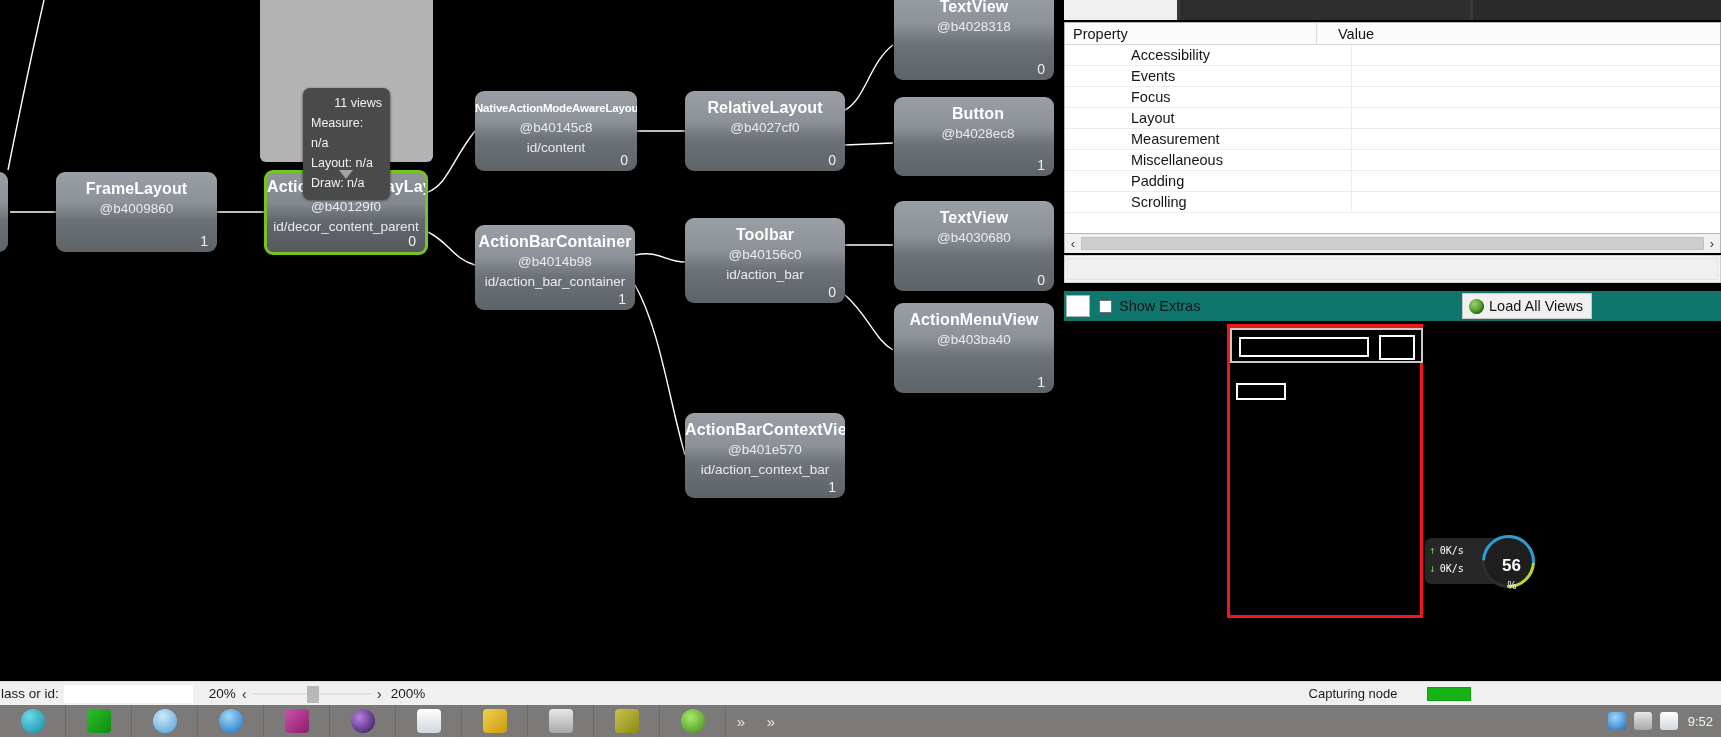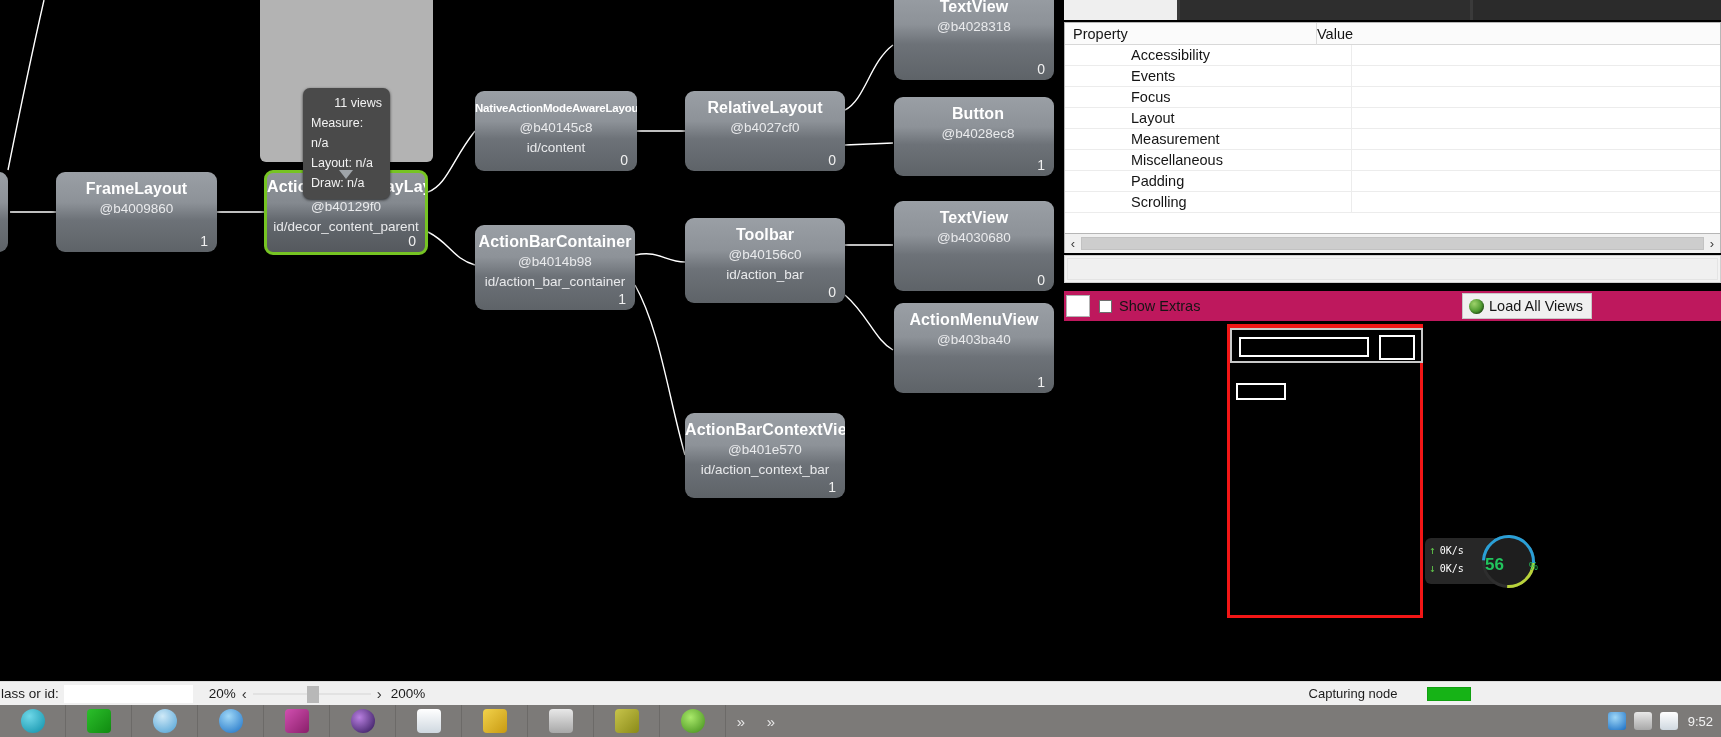--- a/index.html
+++ b/index.html
@@ -175,21 +175,21 @@
   #prop-header {
     display: flex;
     height: 22px;
     background: #fbfbfb;
     border-bottom: 1px solid #d8d8d8;
     align-items: center;
     font-size: 14.5px;
     color: #151515;
   }
   #prop-header .col-prop { width: 251px; padding-left: 8px; }
-  #prop-header .col-val { padding-left: 0; border-left: 1px solid #dcdcdc; flex: 1; height: 22px; line-height: 22px;}
+  #prop-header .col-val { padding-left: 21px; border-left: 1px solid #dcdcdc; flex: 1; height: 22px; line-height: 22px;}
   .prop-row {
     display: flex;
     height: 21px;
     border-bottom: 1px solid #ececec;
     font-size: 14.5px;
     color: #151515;
     align-items: center;
     padding-left: 35px;
   }
   .prop-row .col-prop { width: 251px; padding-left: 31px; }
@@ -223,21 +223,21 @@
     position: absolute; left: 2px; top: 2px;
     width: 651px; height: 22px;
     background: #f0f0f0;
     border: 1px solid #e4e4e4;
   }
 
   
   #extras-bar {
     position: absolute; left: 5px; top: 291px;
     width: 657px; height: 30px;
-    background: #be185d;
+    background: #0f766e;
     display: flex; align-items: center;
   }
   #extras-sq {
     width: 24px; height: 22px;
     background: #ffffff; border: 1px solid #b2b2b2;
     margin-left: 2px;
   }
   #extras-check {
     width: 13px; height: 13px;
     background: #ffffff; border: 1px solid #6e6e6e;
@@ -332,22 +332,22 @@
     border-radius: 50%;
     border: 3px solid transparent;
     border-top-color: #2a9fd6;
     border-right-color: #2a9fd6;
     border-bottom-color: #b9d33a;
     transform: rotate(-42deg);
   }
   #cpu-text {
     position: absolute; left: 0; top: 0;
     width: 53px; height: 53px;
-    display: flex; align-items: center; justify-content: space-between;
-    color: #22c55e; font-size: 17px; font-weight: bold;
+    display: flex; align-items: center; justify-content: flex-end;
+    color: #ffffff; font-size: 17px; font-weight: bold; flex-direction: column;
   }
   #cpu-pct { font-size: 10px; font-weight: normal; margin-left: 1px; margin-top: 4px; }
 
   
   #status-bar {
     position: absolute; left: 1059px; top: 681px;
     width: 662px; height: 24px;
     background: #f0f0f0;
     border-top: 1px solid #dcdcdc;
     display: flex; align-items: center; justify-content: center;

